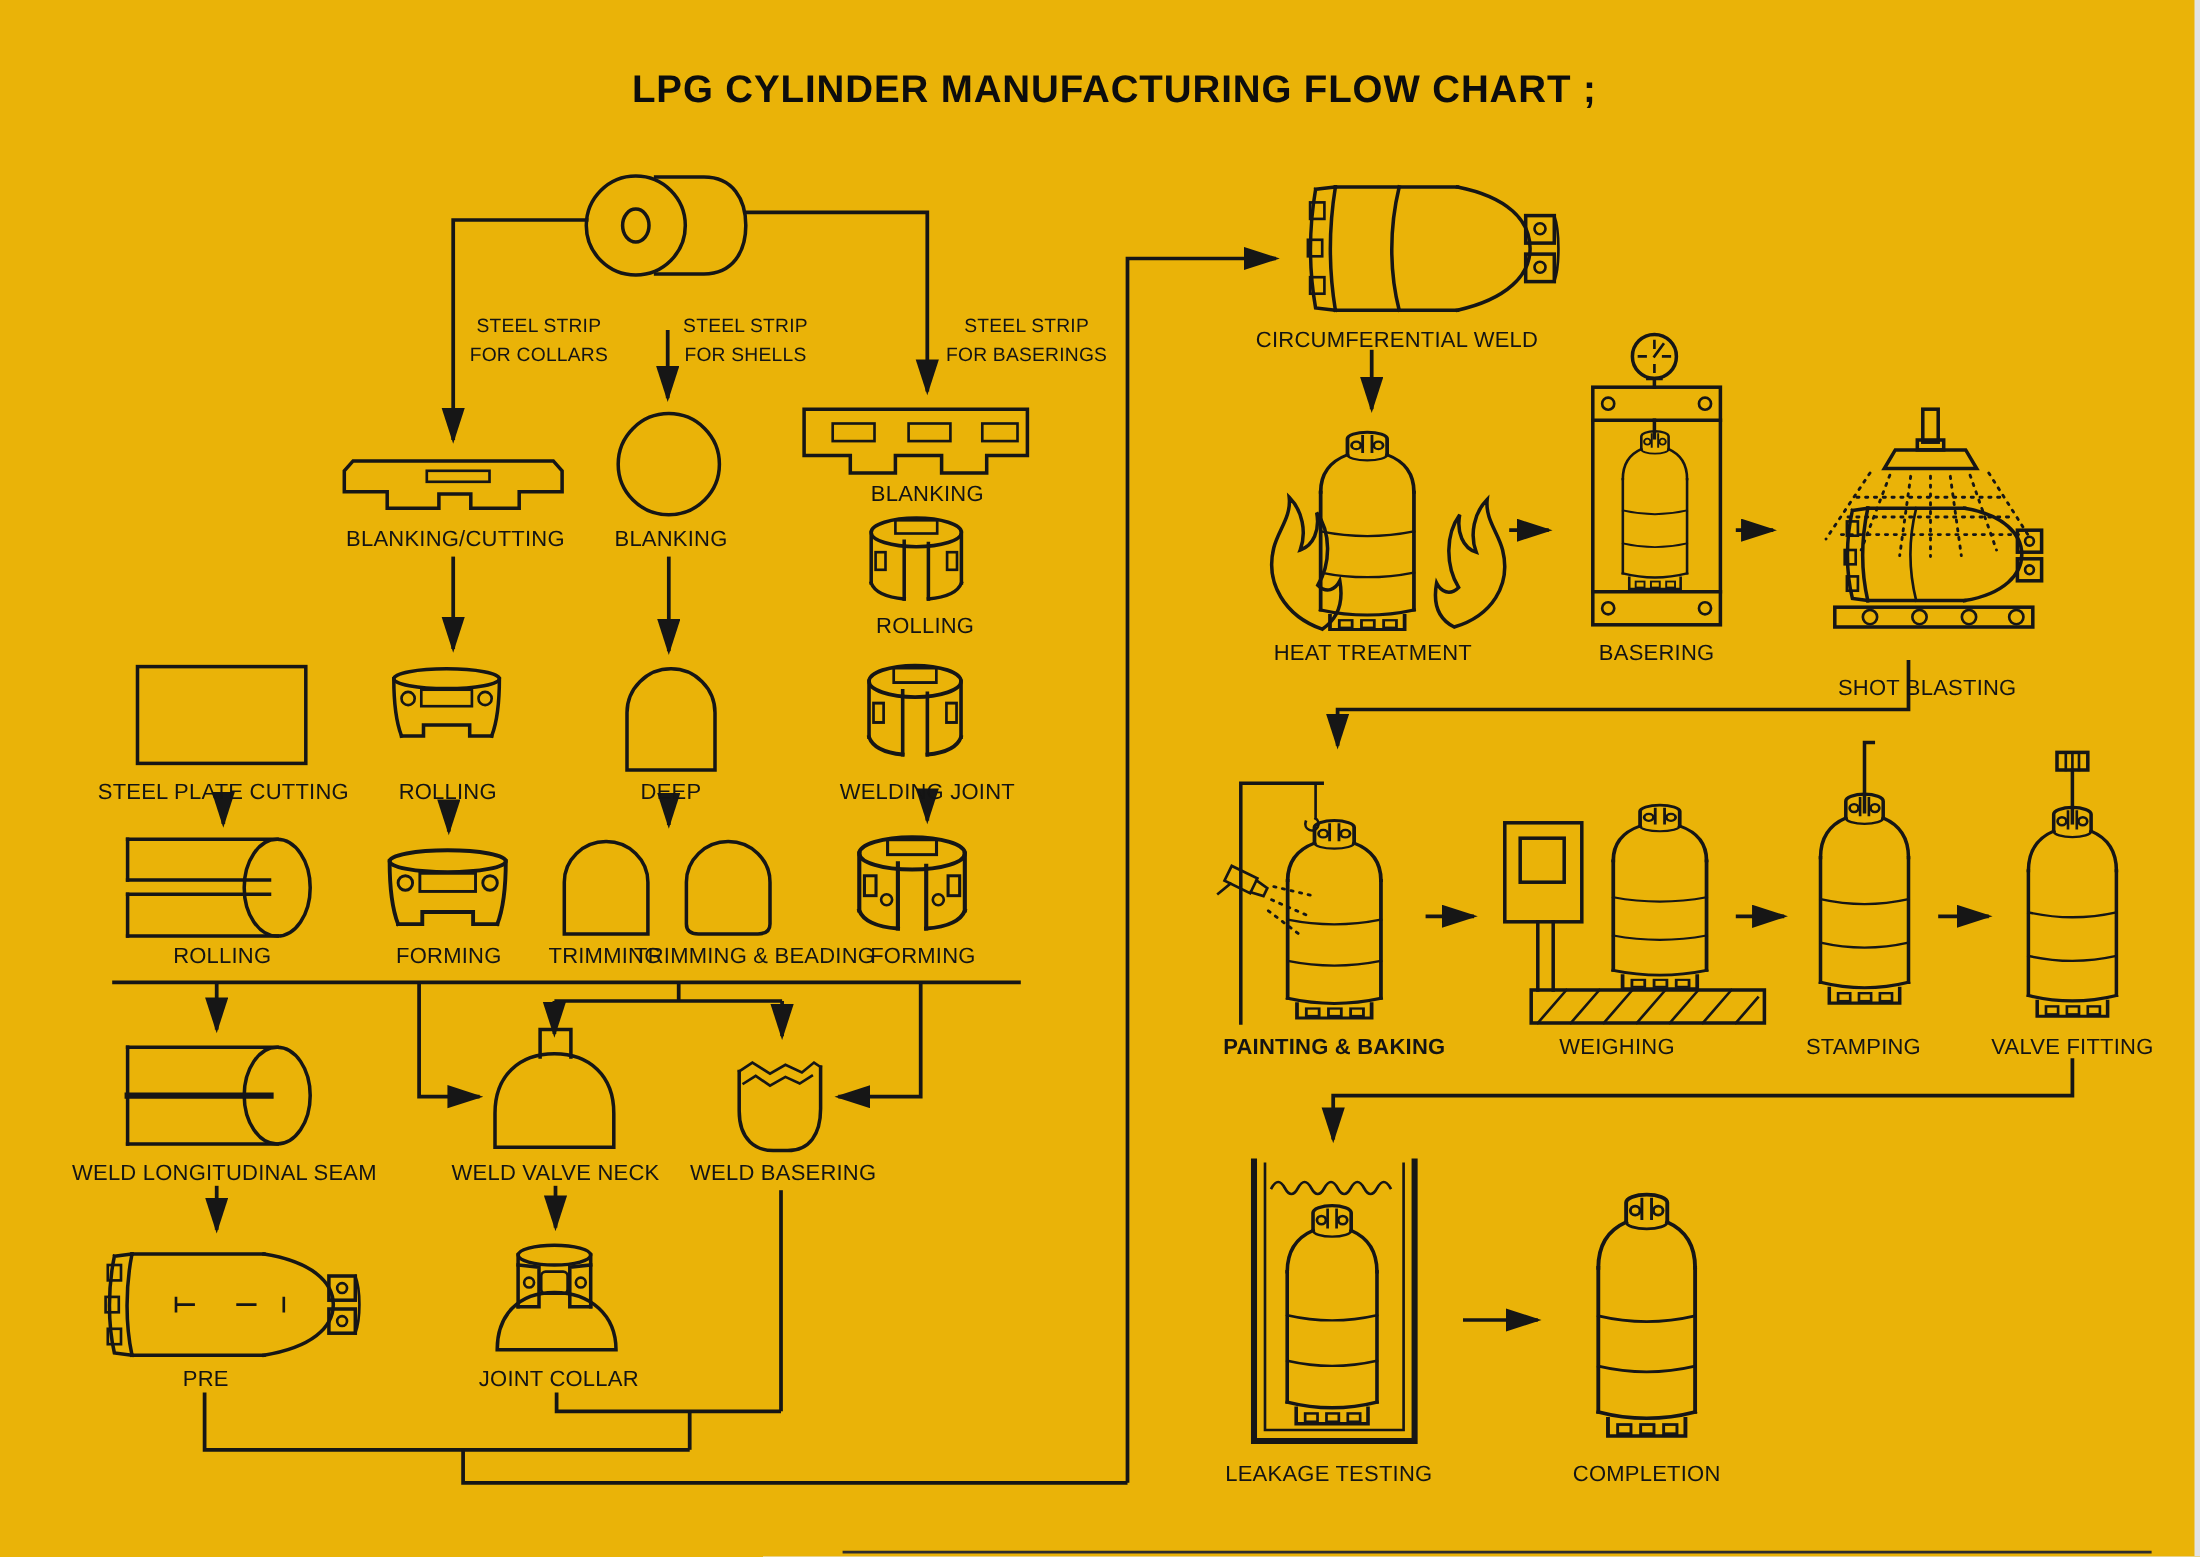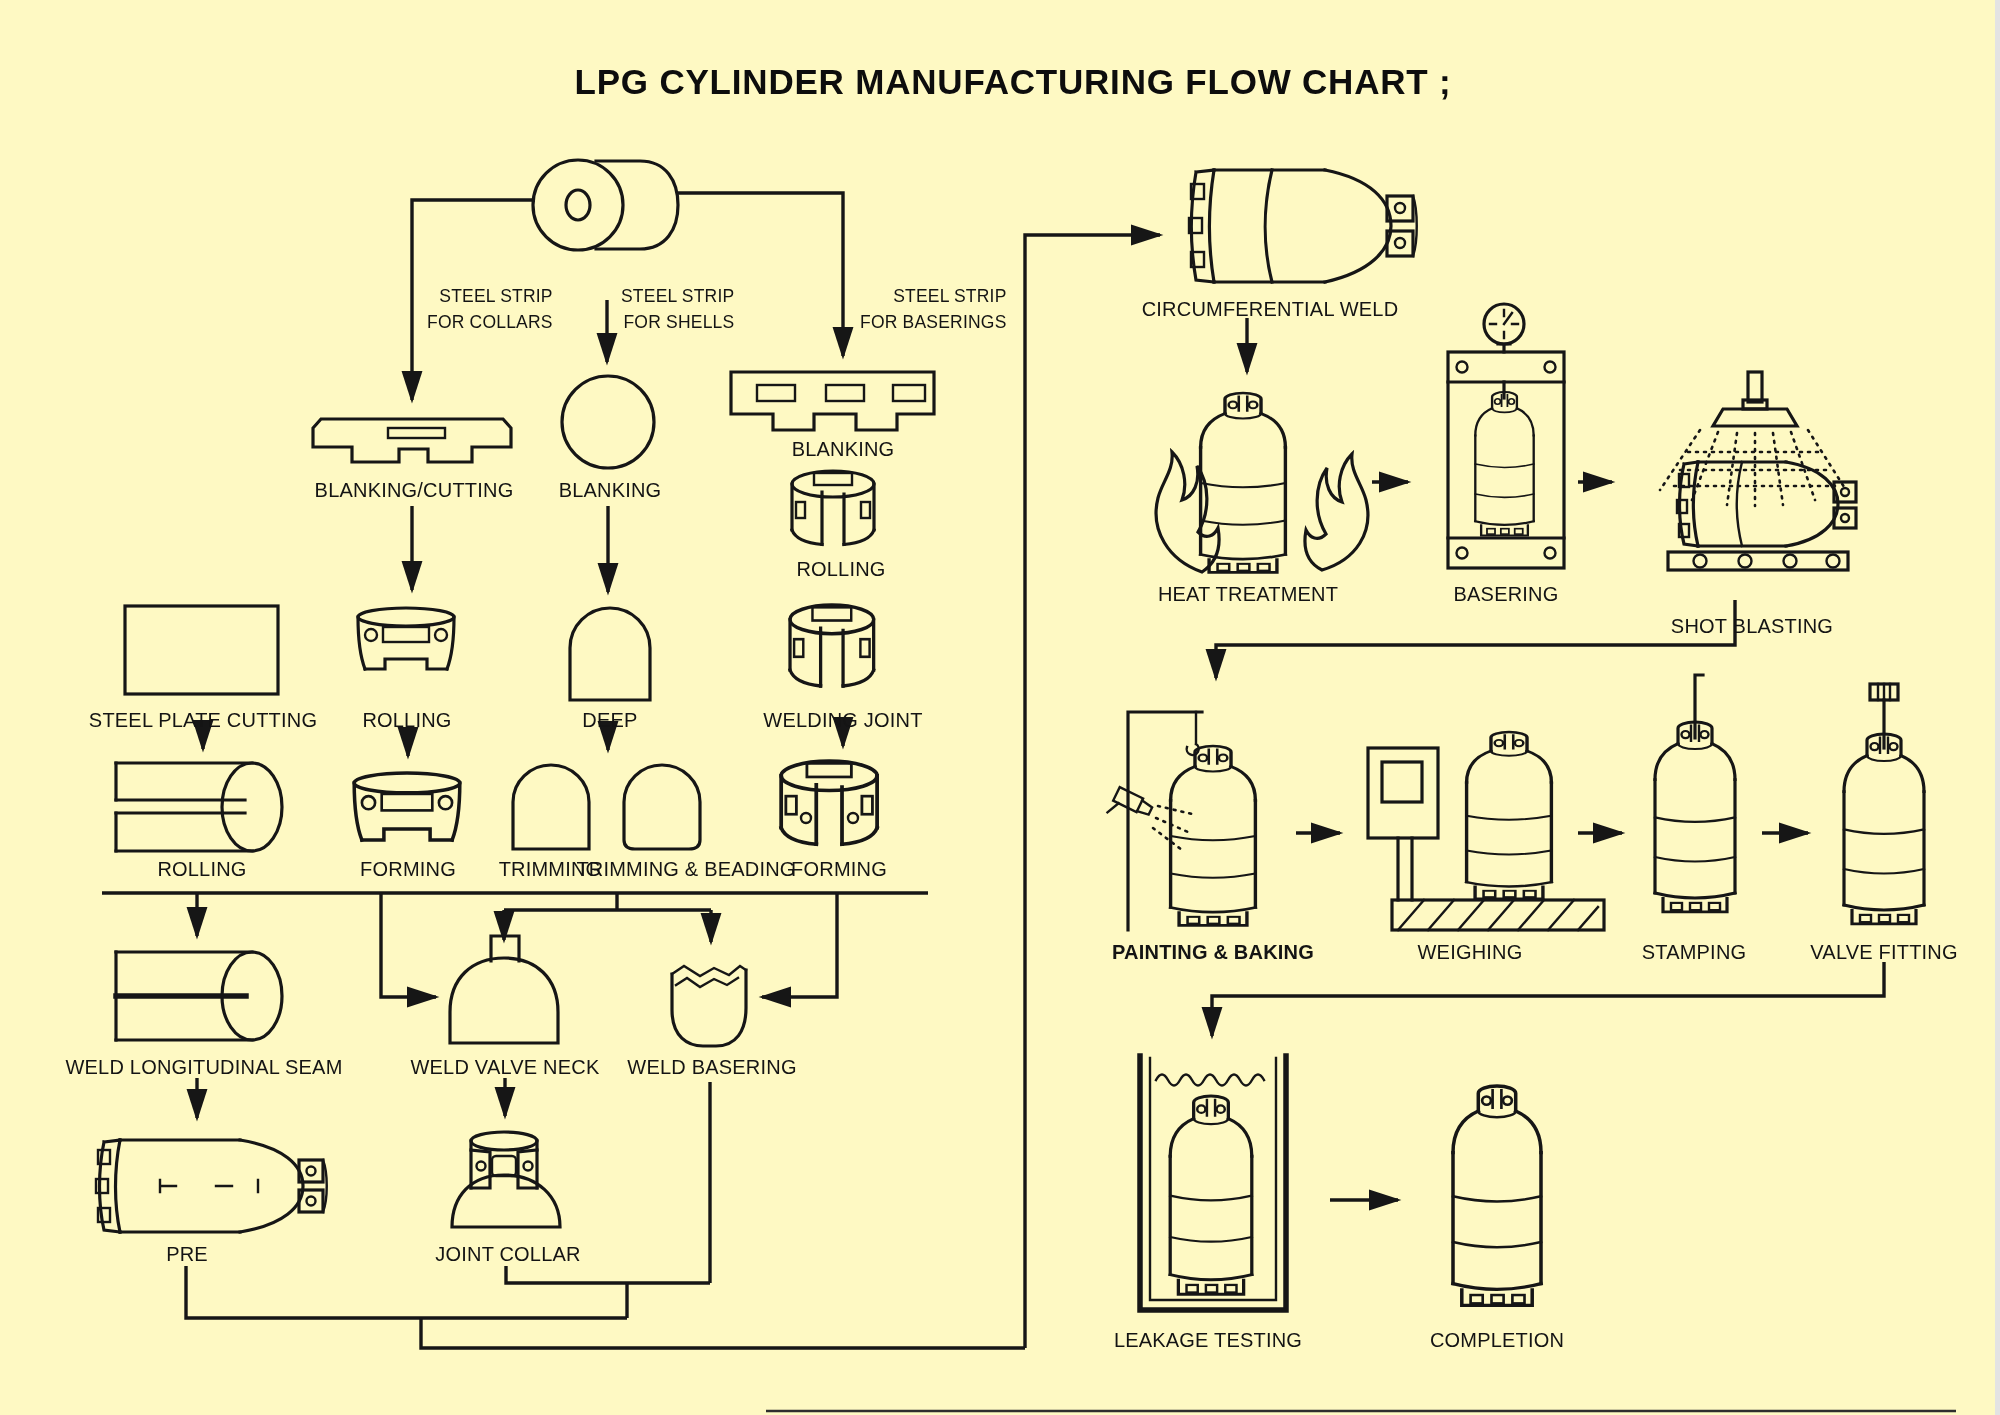--- a/index.html
+++ b/index.html
@@ -1,30 +1,30 @@
 <!DOCTYPE html>
 <html><head>
 <meta charset="utf-8">
 <style>
   html,body{margin:0;padding:0;background:#e9e9e9;}
   .stage{
     position:relative; width:2000px; height:1415px;
-    background:#fef9c3; overflow:hidden;
+    background:#eab308; overflow:hidden;
     font-family:"Liberation Sans", sans-serif;
     color:#161616;
   }
   svg.canvas{position:absolute; left:0; top:0; width:2000px; height:1415px;}
   .lbl{
     position:absolute; transform:translateX(-50%);
     font-size:20px; line-height:1.2; letter-spacing:0.2px;
     white-space:nowrap; color:#141414; text-align:left;
   }
   .lbl2{
     position:absolute; font-size:17.5px; line-height:1.5; letter-spacing:0.2px;
-    white-space:pre-line; color:#141414; text-align:right;
+    white-space:pre-line; color:#141414; text-align:center;
   }
   .title{
     position:absolute; transform:translateX(-50%);
     font-size:35px; font-weight:bold; letter-spacing:0.8px;
     white-space:nowrap; color:#0d0d0d;
   }
   
   .art{stroke:#161616; fill:none; stroke-width:3.2; stroke-linecap:square; stroke-linejoin:miter;}
   .thin{stroke-width:2.4;}
   .bold{stroke-width:5.5;}

